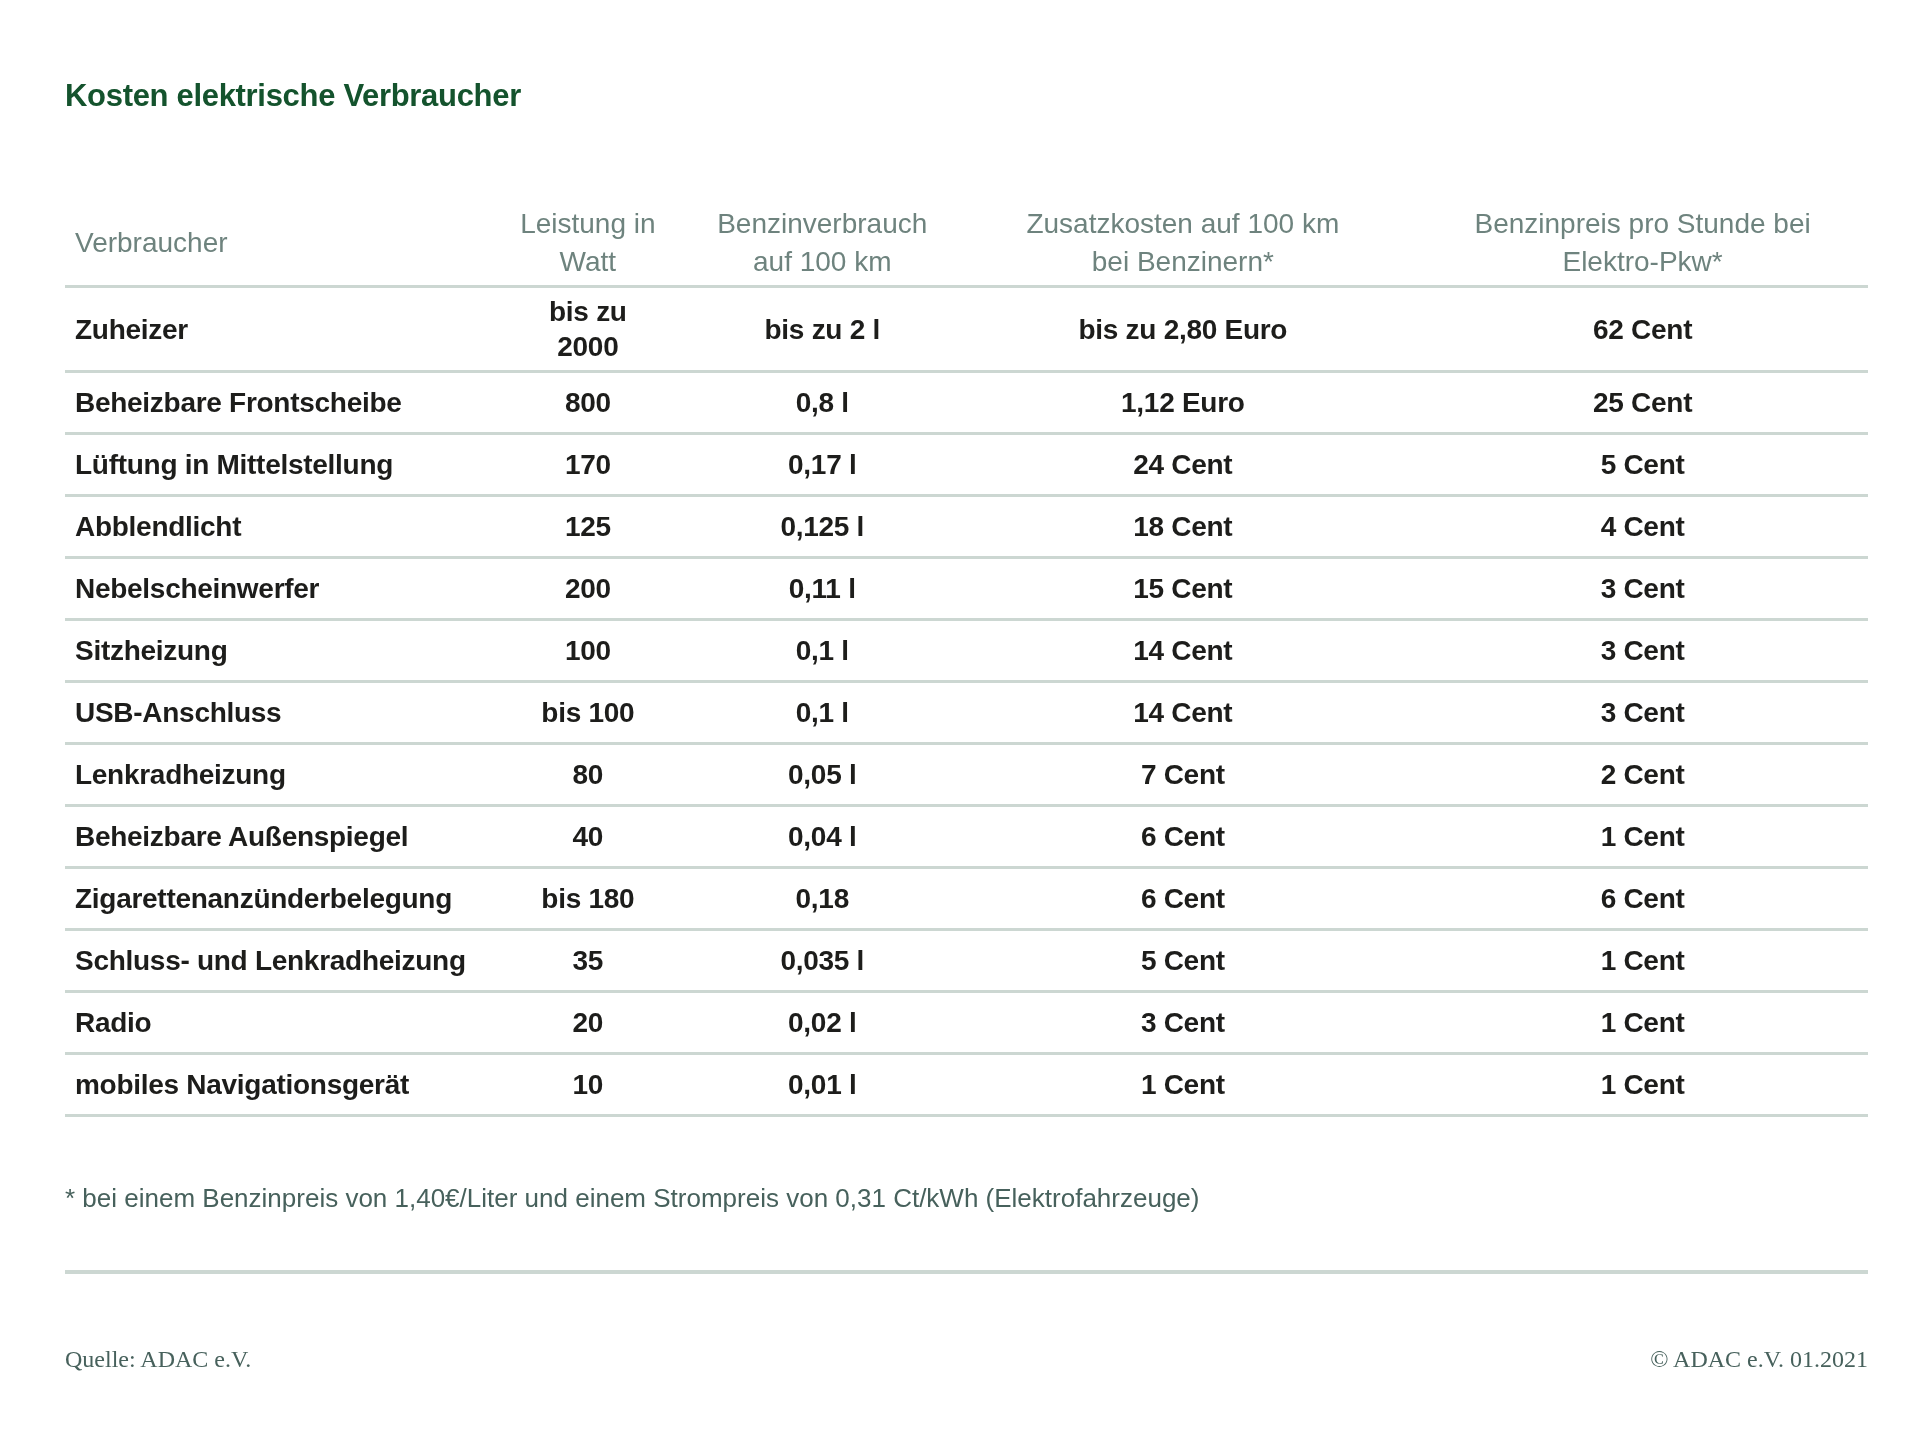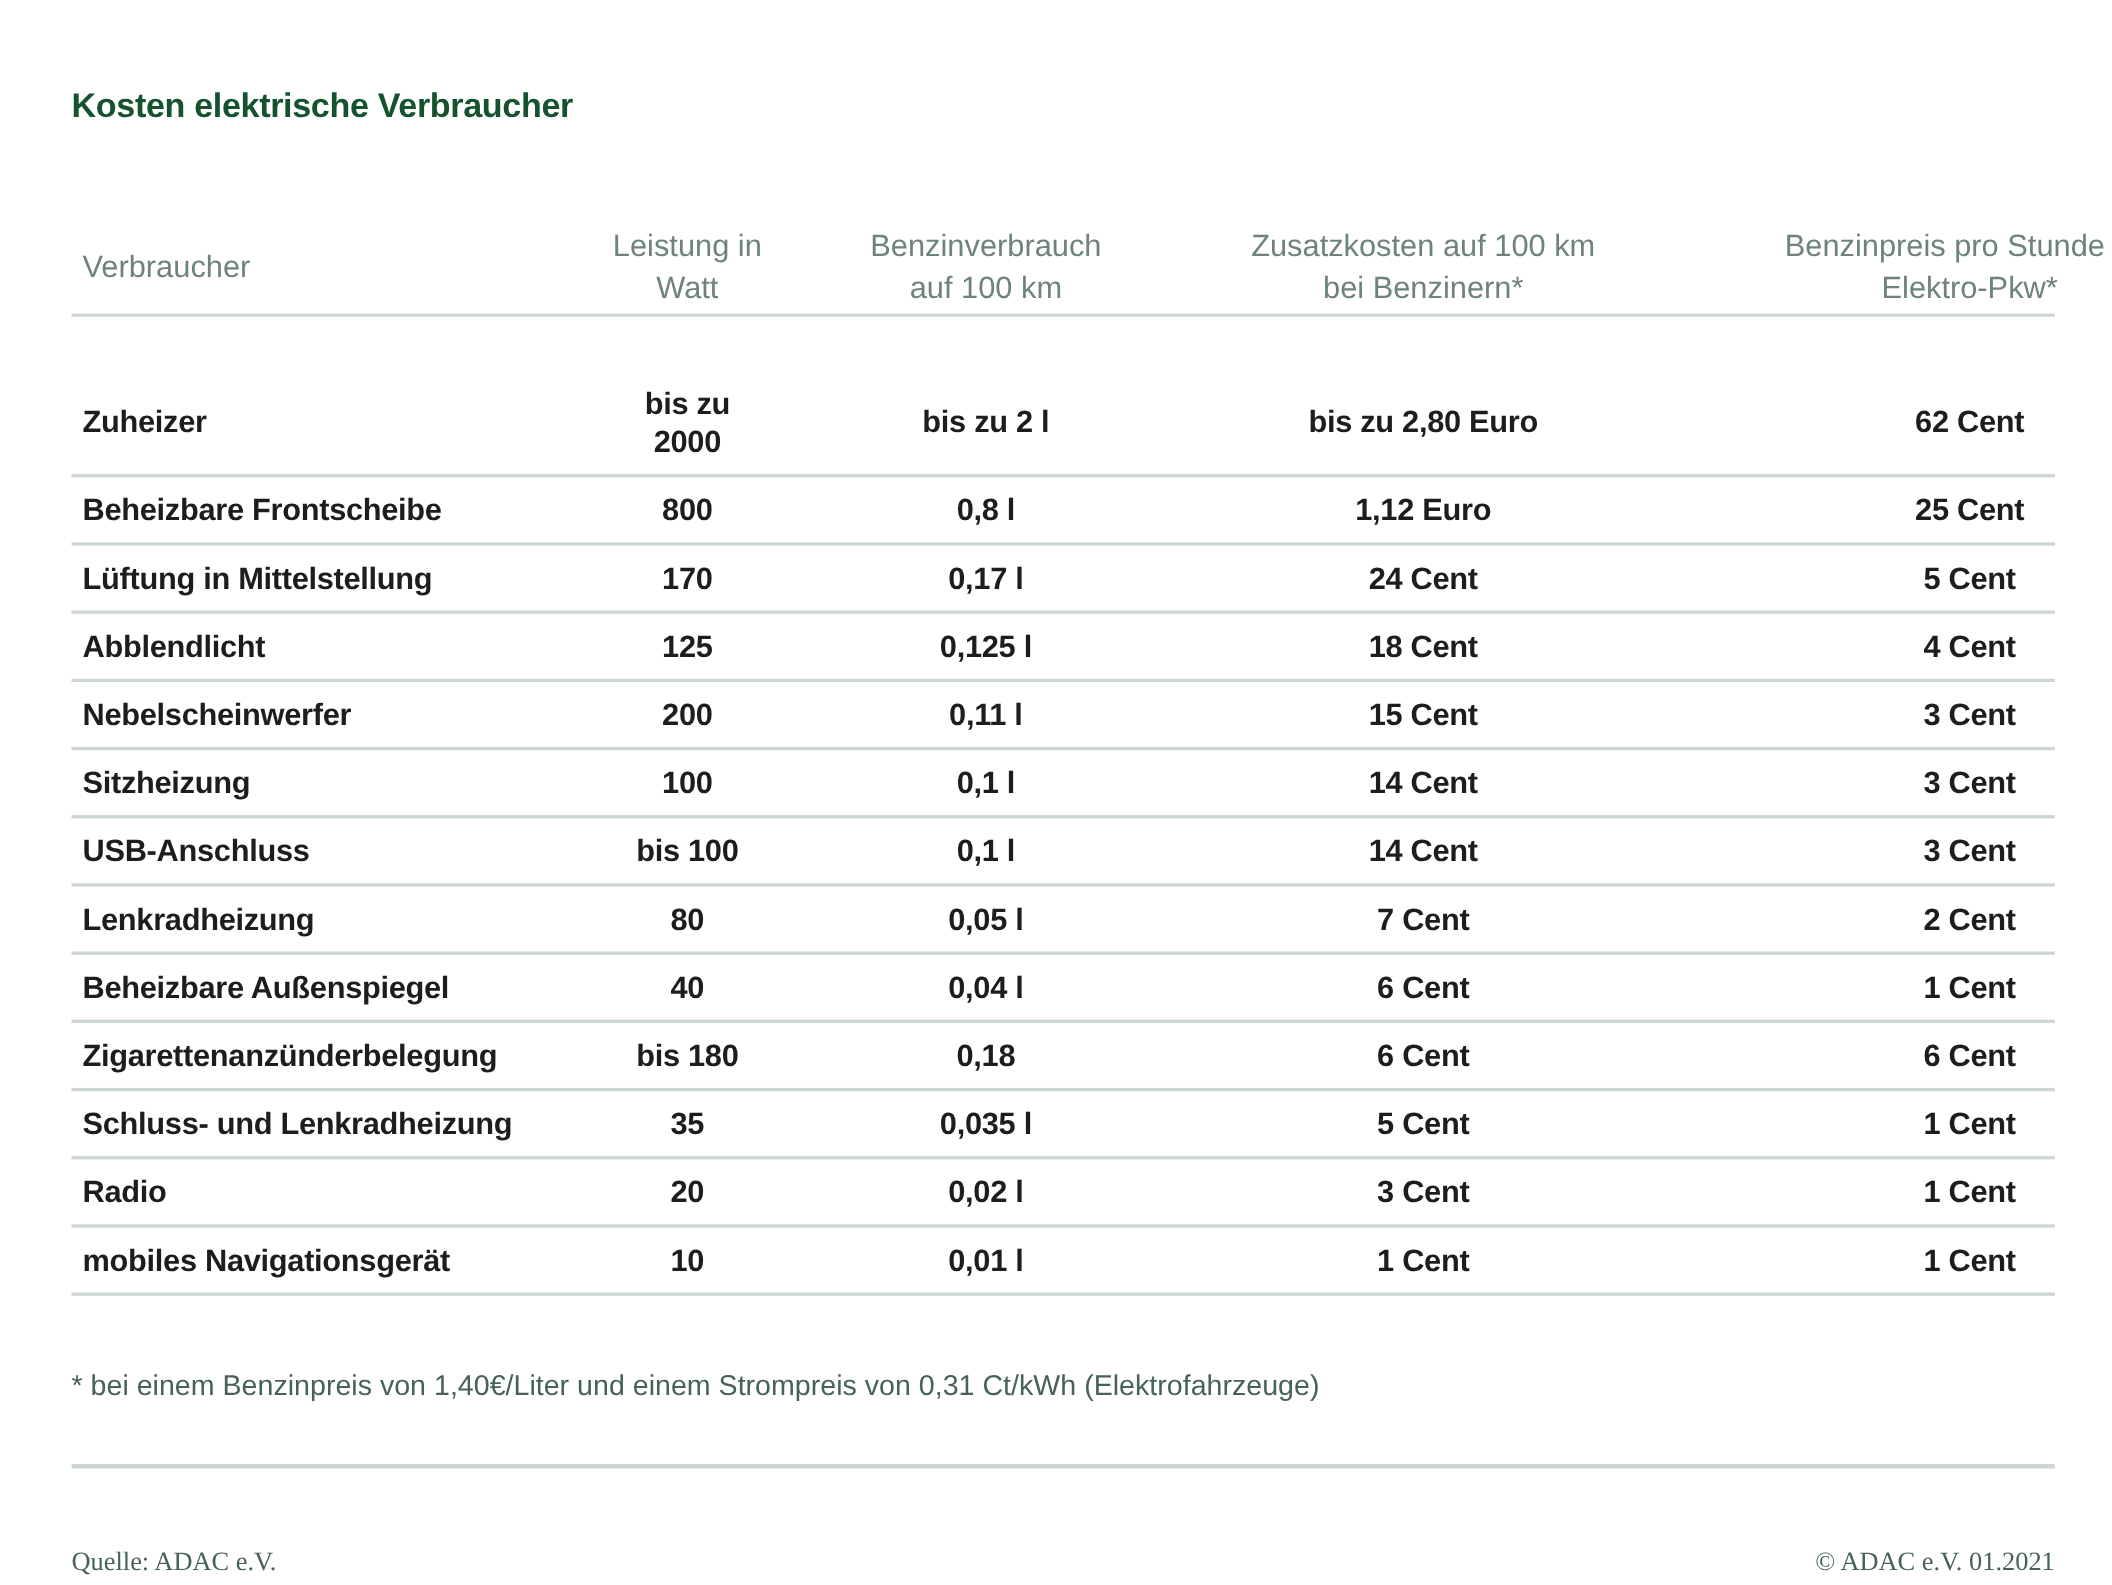--- a/index.html
+++ b/index.html
@@ -23,24 +23,23 @@
   }
   .table{
     margin-top:86px;
     width:100%;
   }
   .trow{
     display:grid;
     grid-template-columns:23% 12% 14% 26% 25%;
     align-items:center;
     border-bottom:3px solid var(--line);
-    gap:37px;
   }
   .trow.header{height:88px;}
-  .trow.tall{height:98px;margin-top:48px;}
+  .trow.tall{height:85px;}
   .trow.body{height:62px;}
   .cell{
     font-size:28px;
     font-weight:700;
     letter-spacing:-0.01em;
     white-space:pre-line;
     text-align:center;
     line-height:1.25;
   }
   .cell.c0{text-align:left;padding-left:10px;}

